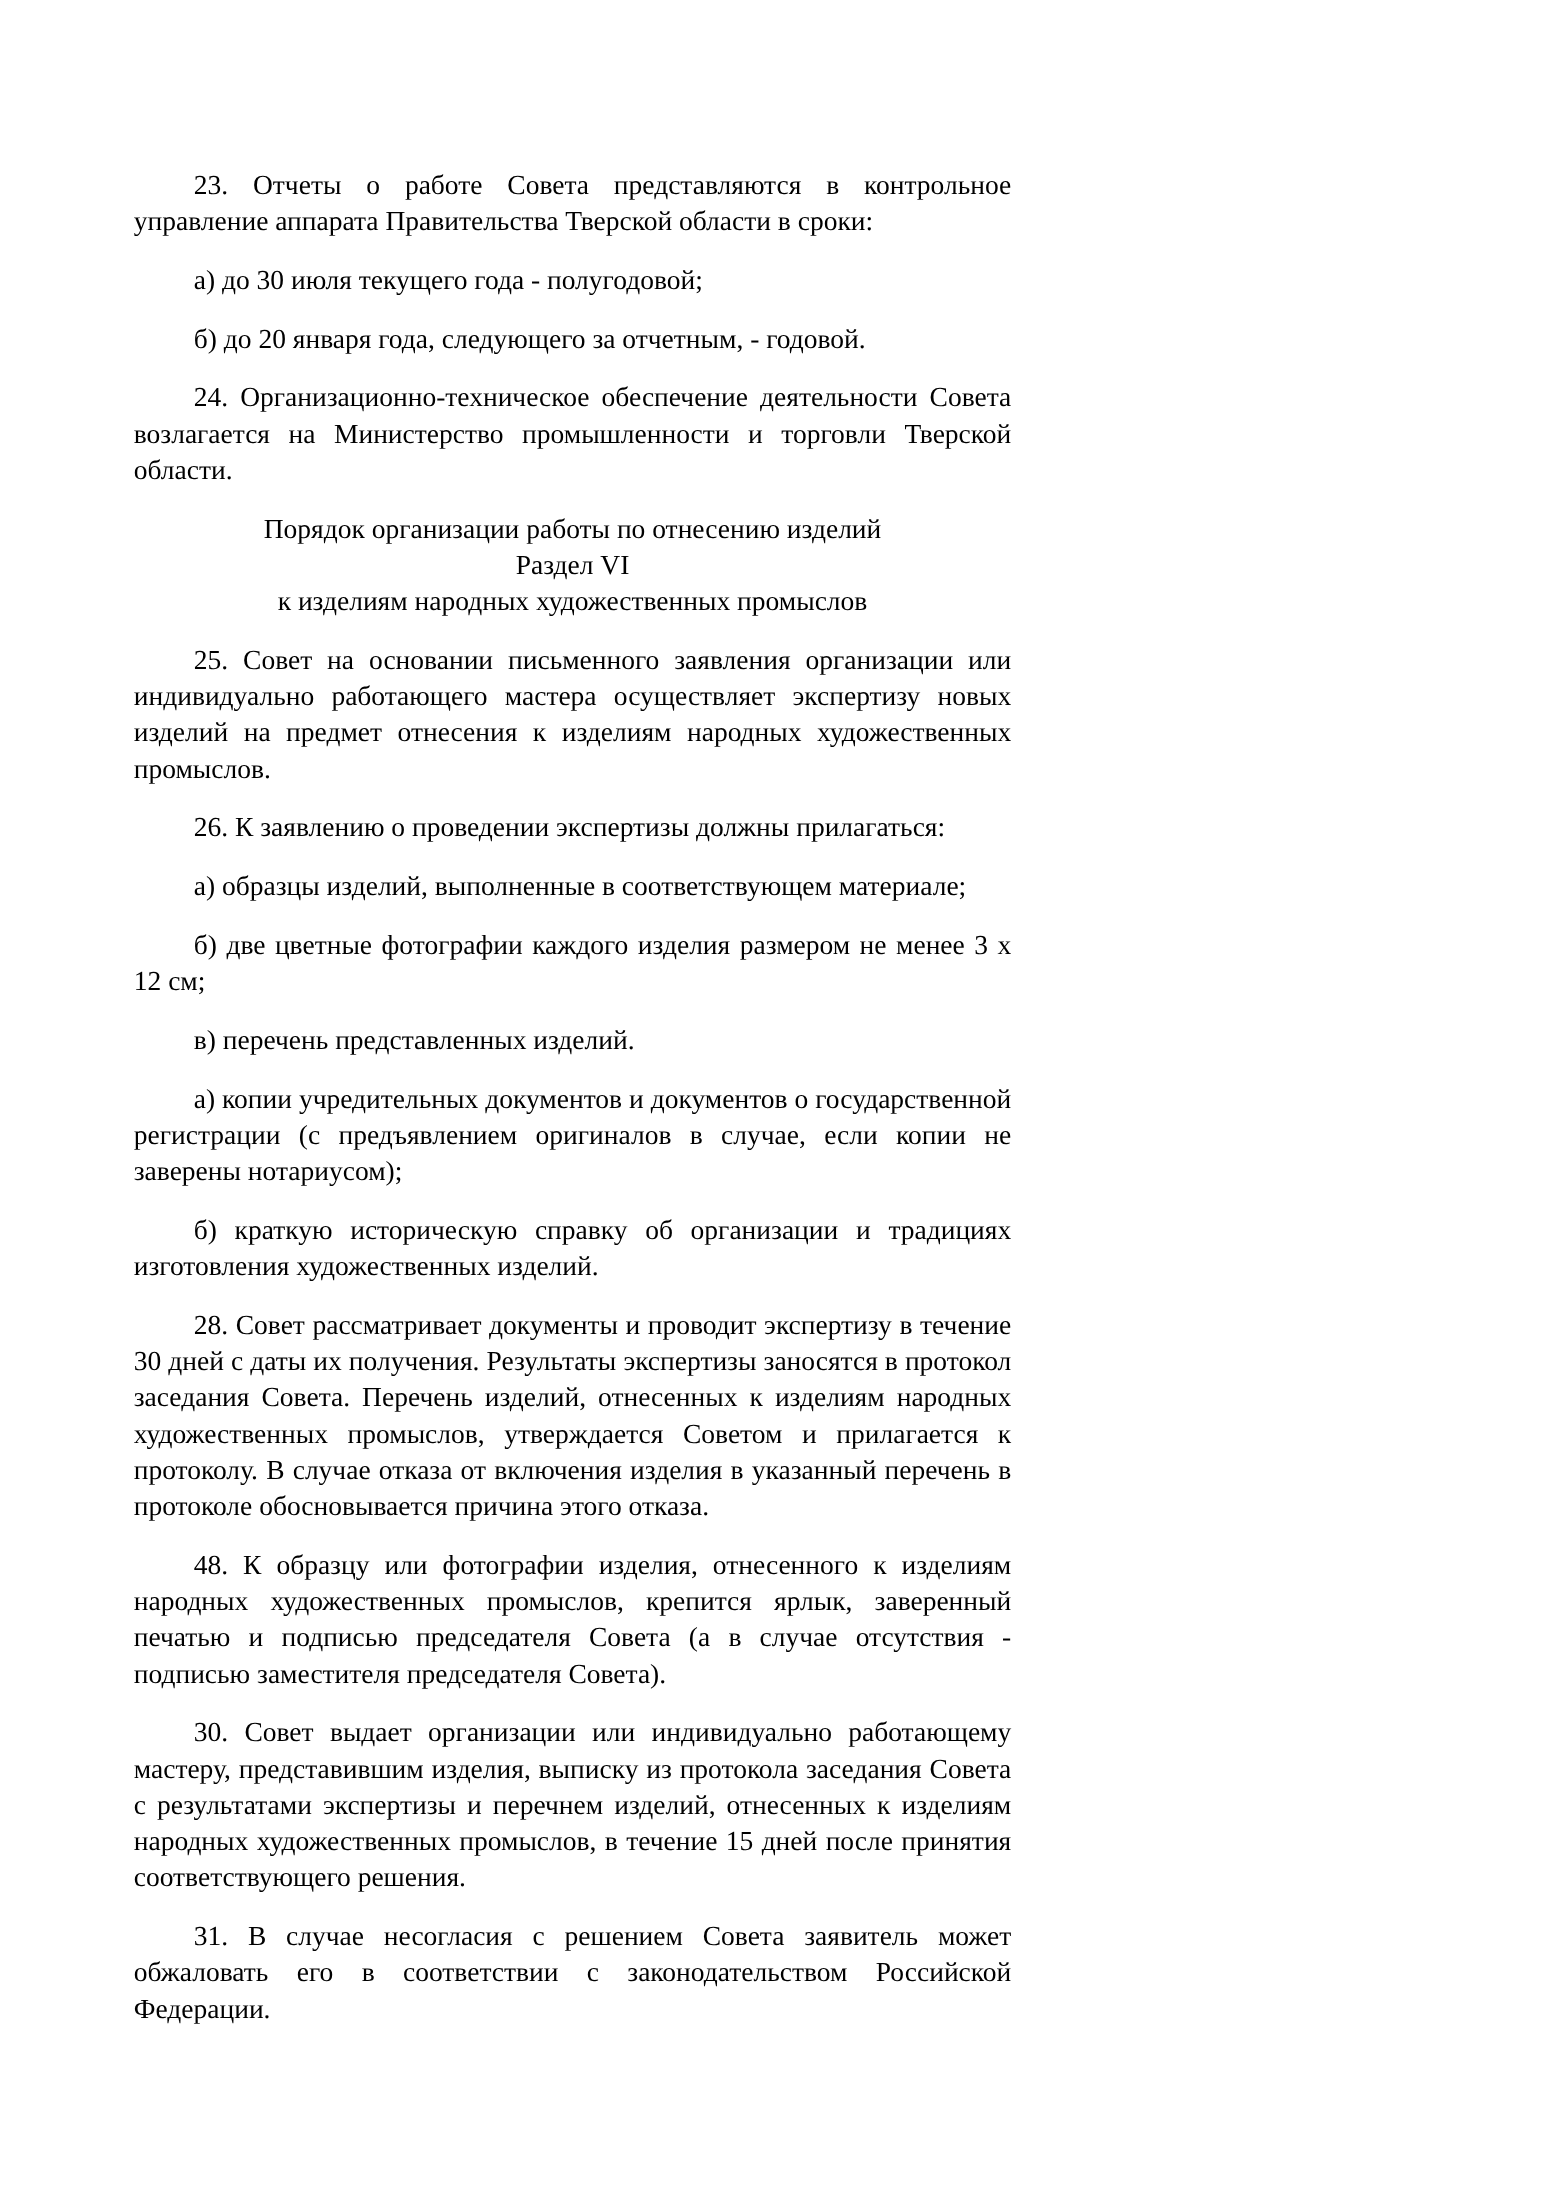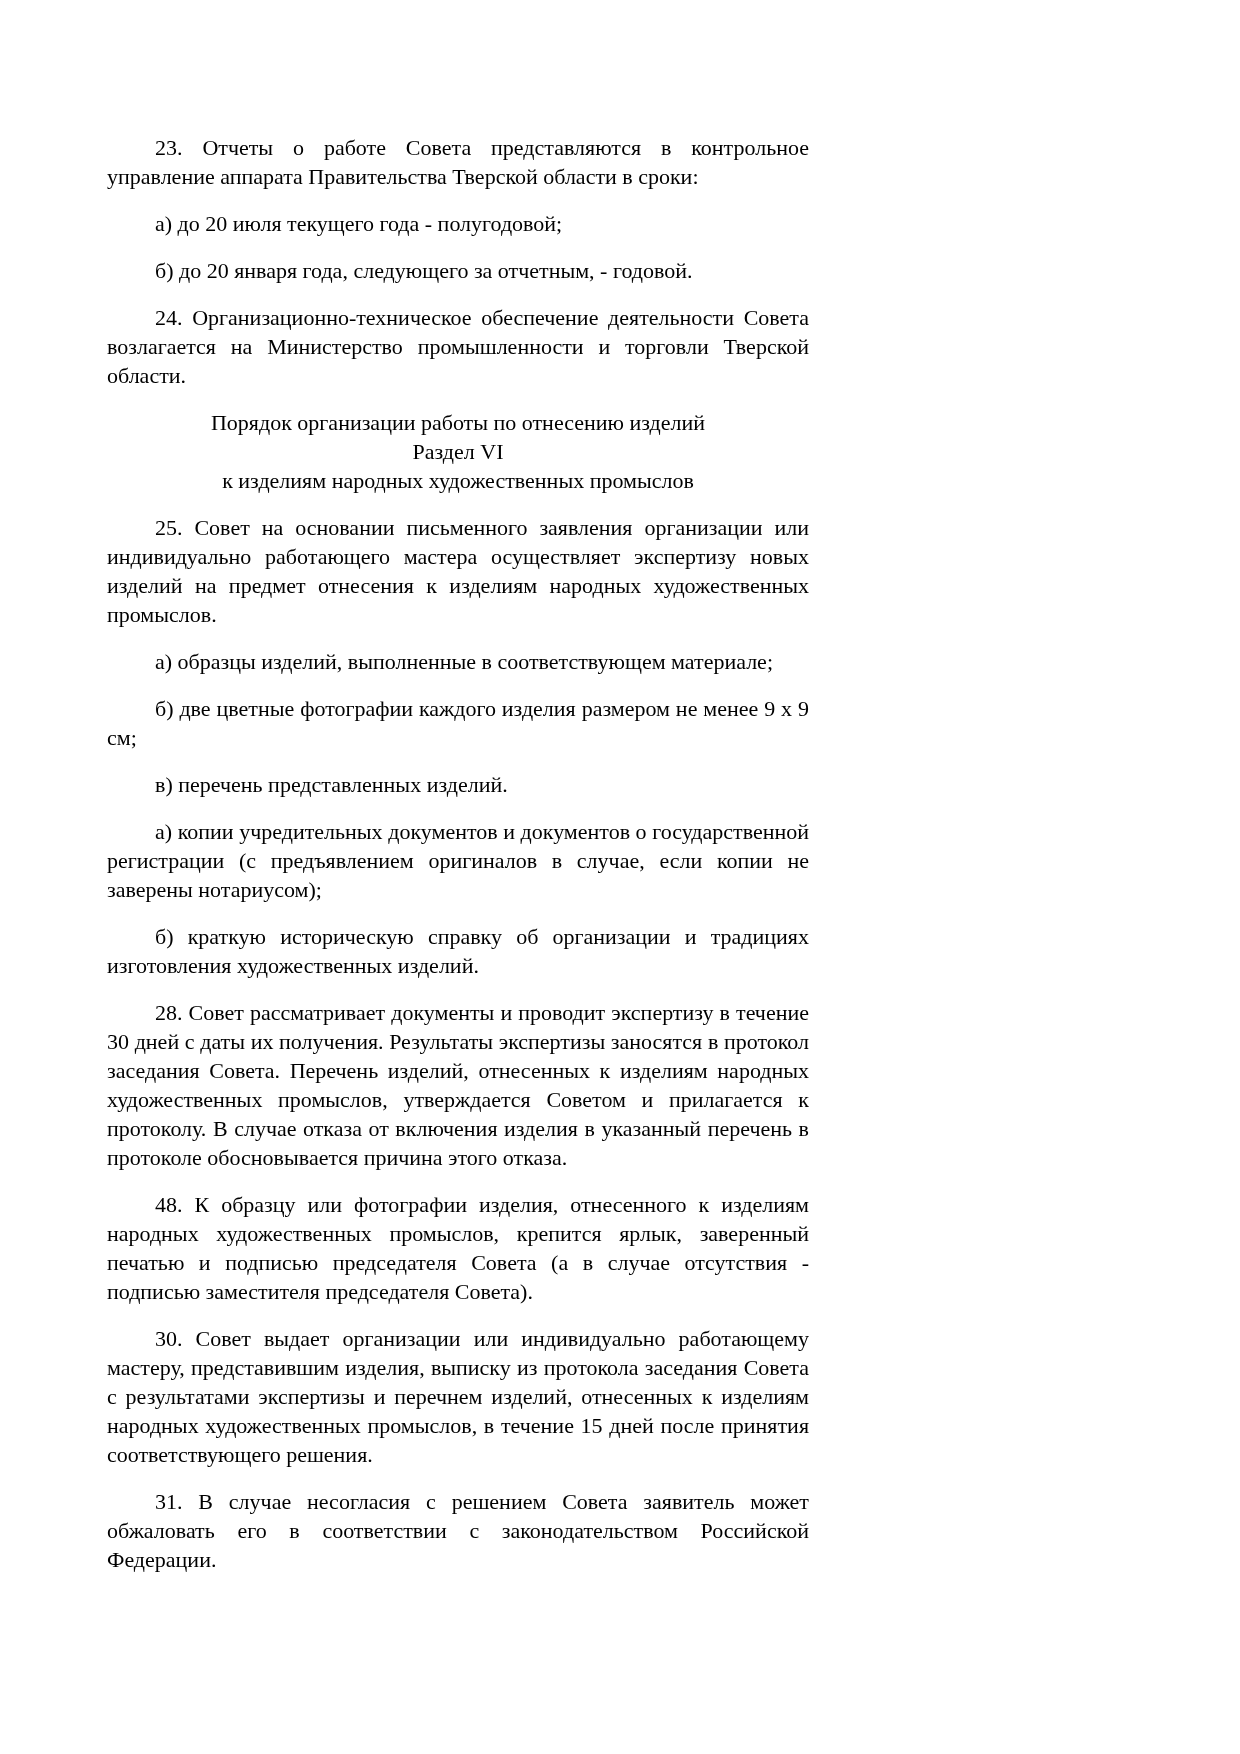--- a/index.html
+++ b/index.html
@@ -34,33 +34,34 @@
   .heading-line {
     text-align: center;
   }
 </style>
 </head>
 <body>
 
 <div class="page">
 
   <p class="para">23. Отчеты о работе Совета представляются в контрольное управление аппарата Правительства Тверской области в сроки:</p>
-  <p class="para">а) до 20 июля текущего года - полугодовой;</p>
+  <p class="para">а) до 30 июля текущего года - полугодовой;</p>
   <p class="para">б) до 20 января года, следующего за отчетным, - годовой.</p>
   <p class="para">24. Организационно-техническое обеспечение деятельности Совета возлагается на Министерство промышленности и торговли Тверской области.</p>
 
   <div class="heading">
     <div class="heading-line">Порядок организации работы по отнесению изделий</div>
     <div class="heading-line">Раздел VI</div>
     <div class="heading-line">к изделиям народных художественных промыслов</div>
   </div>
 
   <p class="para">25. Совет на основании письменного заявления организации или индивидуально работающего мастера осуществляет экспертизу новых изделий на предмет отнесения к изделиям народных художественных промыслов.</p>
+  <p class="para">26. К заявлению о проведении экспертизы должны прилагаться:</p>
   <p class="para">а) образцы изделий, выполненные в соответствующем материале;</p>
-  <p class="para">б) две цветные фотографии каждого изделия размером не менее 9 х 9 см;</p>
+  <p class="para">б) две цветные фотографии каждого изделия размером не менее 3 х 12 см;</p>
   <p class="para">в) перечень представленных изделий.</p>
   <p class="para">а) копии учредительных документов и документов о государственной регистрации (с предъявлением оригиналов в случае, если копии не заверены нотариусом);</p>
   <p class="para">б) краткую историческую справку об организации и традициях изготовления художественных изделий.</p>
   <p class="para">28. Совет рассматривает документы и проводит экспертизу в течение 30 дней с даты их получения. Результаты экспертизы заносятся в протокол заседания Совета. Перечень изделий, отнесенных к изделиям народных художественных промыслов, утверждается Советом и прилагается к протоколу. В случае отказа от включения изделия в указанный перечень в протоколе обосновывается причина этого отказа.</p>
   <p class="para">48. К образцу или фотографии изделия, отнесенного к изделиям народных художественных промыслов, крепится ярлык, заверенный печатью и подписью председателя Совета (а в случае отсутствия - подписью заместителя председателя Совета).</p>
   <p class="para">30. Совет выдает организации или индивидуально работающему мастеру, представившим изделия, выписку из протокола заседания Совета с результатами экспертизы и перечнем изделий, отнесенных к изделиям народных художественных промыслов, в течение 15 дней после принятия соответствующего решения.</p>
   <p class="para">31. В случае несогласия с решением Совета заявитель может обжаловать его в соответствии с законодательством Российской Федерации.</p>
 
 </div>
 

